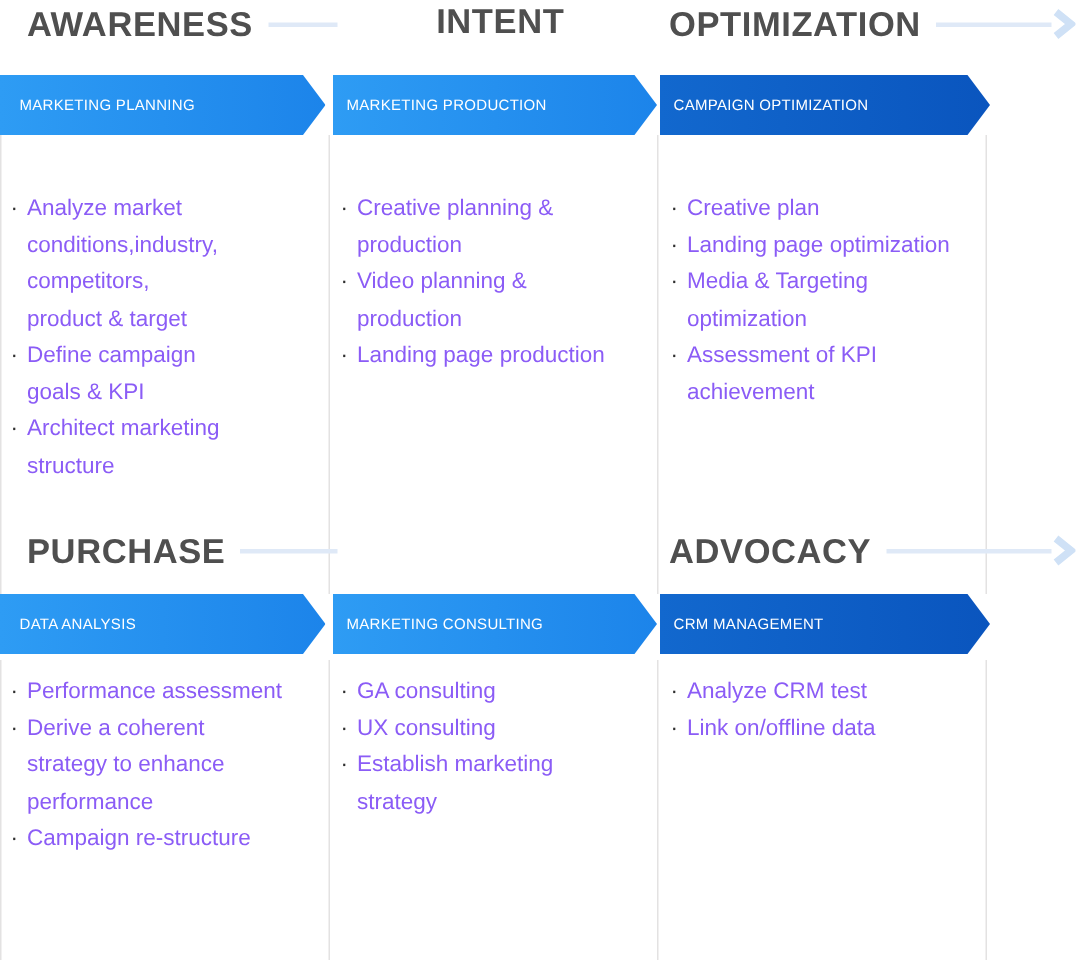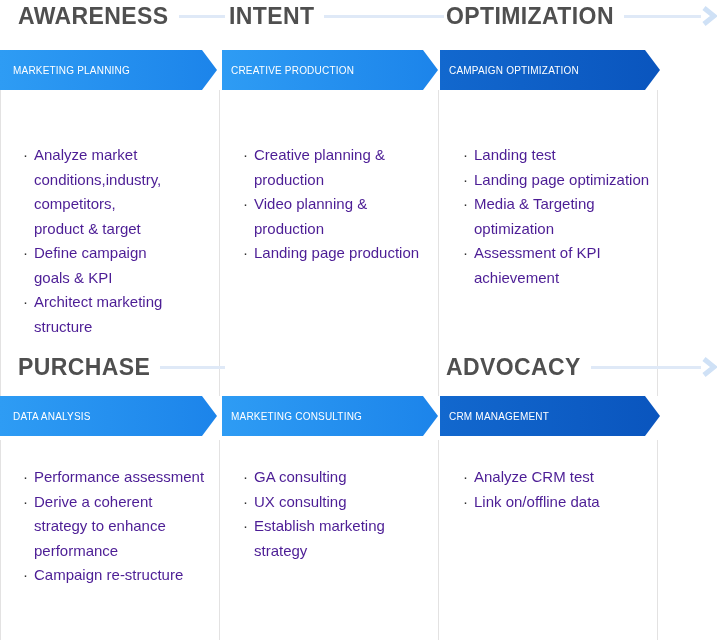--- a/index.html
+++ b/index.html
@@ -3,21 +3,21 @@
 <meta charset="utf-8">
 <style>
   html,body{margin:0;padding:0;background:#ffffff;}
   .canvas{
     position:relative;width:723px;height:640px;background:#ffffff;
     font-family:"Liberation Sans","DejaVu Sans",sans-serif;overflow:hidden;
   }
   
   .phase-header{position:absolute;display:flex;align-items:center;height:30px;}
   .phase-header.c0{left:0;width:219px;padding-left:18px;box-sizing:border-box;}
-  .phase-header.c1{left:219px;width:219px;padding-left:10px;box-sizing:border-box;}
+  .phase-header.c1{left:219px;width:219px;padding-left:10px;box-sizing:border-box;flex-direction:column;}
   .phase-header.c2{left:438px;width:285px;padding-left:8px;box-sizing:border-box;}
   .phase-header.r0{top:1px;}
   .phase-header.r1{top:352px;}
   .phase-title{
     font-size:23px;font-weight:bold;color:#4f4f4f;letter-spacing:0.4px;
     white-space:nowrap;flex:0 0 auto;
   }
   .connector{flex:1 1 auto;height:3px;background:#dfe9f7;margin-left:10px;}
   .c0 .connector,.c1 .connector{margin-right:-6px;}
   .c2 .connector{margin-right:22px;}
@@ -43,22 +43,22 @@
   }
   .banner.light{background:linear-gradient(90deg,#2e9cf4,#1c84ea);}
   .banner.dark{background:linear-gradient(90deg,#1268ce,#0a55be);}
   .banner.r0{top:50px;}
   .banner.r1{top:396px;text-align:right;}
   .banner.b-c0{left:0;width:217px;padding-left:13px;box-sizing:border-box;}
   .banner.b-c1{left:222px;width:216px;padding-left:9px;box-sizing:border-box;}
   .banner.b-c2{left:440px;width:220px;padding-left:9px;box-sizing:border-box;}
   
   .bullets{
-    position:absolute;margin:16px;padding:0;list-style:none;
-    font-size:15px;line-height:24.5px;color:#4c1d95;
+    position:absolute;margin:0;padding:0;list-style:none;
+    font-size:15px;line-height:24.5px;color:#8b5cf6;
   }
   .bullets.r0{top:127px;}
   .bullets.r1{top:449px;}
   .bullets.u-c0{left:4px;width:206px;}
   .bullets.u-c1{left:224px;width:206px;}
   .bullets.u-c2{left:444px;width:212px;}
   .bullets li{position:relative;padding-left:14px;white-space:pre-line;}
   .bullets li::before{content:"\00B7";position:absolute;left:3px;top:0;color:#2f2f2f;}
 </style>
 </head>
@@ -104,21 +104,21 @@
       <svg width="16" height="22" viewBox="0 0 16 22">
         <path d="M3 3 L13 11 L3 19" stroke="#cfe1f6" stroke-width="5" fill="none"></path>
       </svg>
     </span>
   </div>
 
   <div class="banner light r0 b-c0">
     <span>MARKETING PLANNING</span>
   </div>
   <div class="banner light r0 b-c1">
-    <span>CREATIVE PRODUCTION</span>
+    <span>MARKETING PRODUCTION</span>
   </div>
   <div class="banner dark r0 b-c2">
     <span>CAMPAIGN OPTIMIZATION</span>
   </div>
 
   <div class="banner light r1 b-c0">
     <span>DATA ANALYSIS</span>
   </div>
   <div class="banner light r1 b-c1">
     <span>MARKETING CONSULTING</span>
@@ -138,21 +138,21 @@
 structure</li>
   </ul>
   <ul class="bullets r0 u-c1">
     <li>Creative planning &amp;
 production</li>
     <li>Video planning &amp;
 production</li>
     <li>Landing page production</li>
   </ul>
   <ul class="bullets r0 u-c2">
-    <li>Landing test</li>
+    <li>Creative plan</li>
     <li>Landing page optimization</li>
     <li>Media &amp; Targeting
 optimization</li>
     <li>Assessment of KPI
 achievement</li>
   </ul>
 
   <ul class="bullets r1 u-c0">
     <li>Performance assessment</li>
     <li>Derive a coherent

